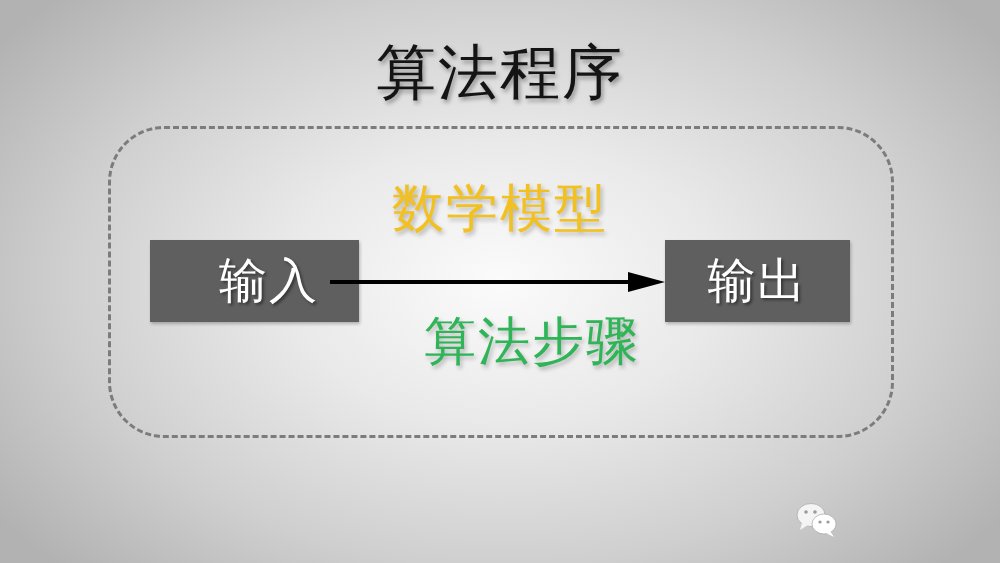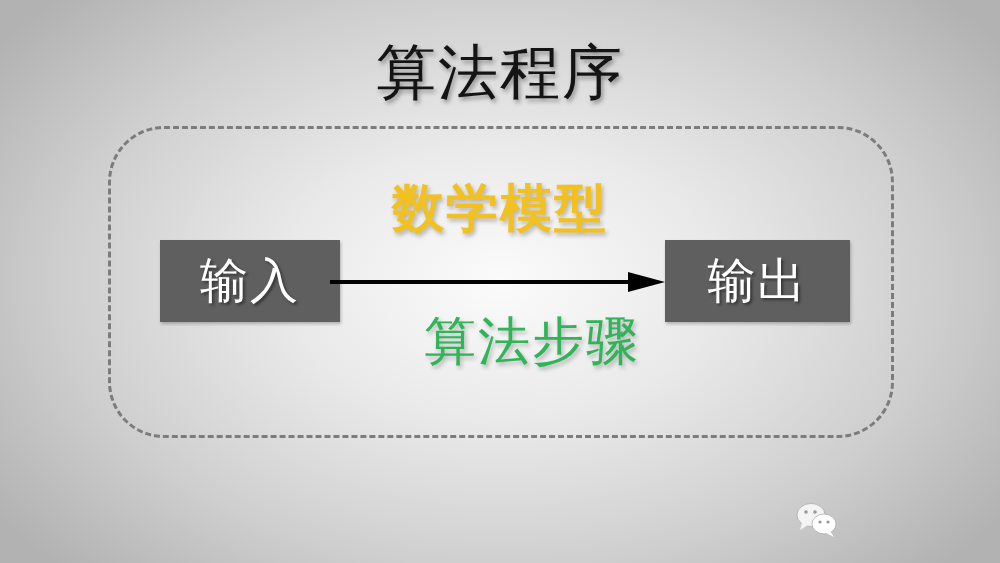--- a/index.html
+++ b/index.html
@@ -41,24 +41,25 @@
       background: #5f5f5f;
       color: #ffffff;
       font-size: 48px;
       line-height: 80px;
       text-align: center;
       letter-spacing: 2px;
       text-shadow: 2px 2px 3px rgba(0,0,0,0.45);
       box-shadow: 1px 2px 3px rgba(0,0,0,0.25);
     }
     .box.input {
-      left: 160px;
+      left: 150px;
       top: 240px;
       width: 180px;
       height: 82px;
+      padding-left: 29px;
     }
     .box.output {
       left: 665px;
       top: 240px;
       width: 185px;
       height: 82px;
     }
     .arrow {
       position: absolute;
       left: 330px;
@@ -70,21 +71,20 @@
       position: absolute;
       left: 360px;
       top: 170px;
       width: 280px;
       text-align: center;
       font-size: 52px;
       line-height: 76px;
       color: #f2c01f;
       letter-spacing: 2px;
       text-shadow: 2px 3px 4px rgba(0,0,0,0.25);
-      font-weight: bold;
     }
     .label-steps {
       position: absolute;
       left: 360px;
       top: 303px;
       width: 280px;
       text-align: right;
       font-size: 52px;
       line-height: 76px;
       color: #2fb558;

